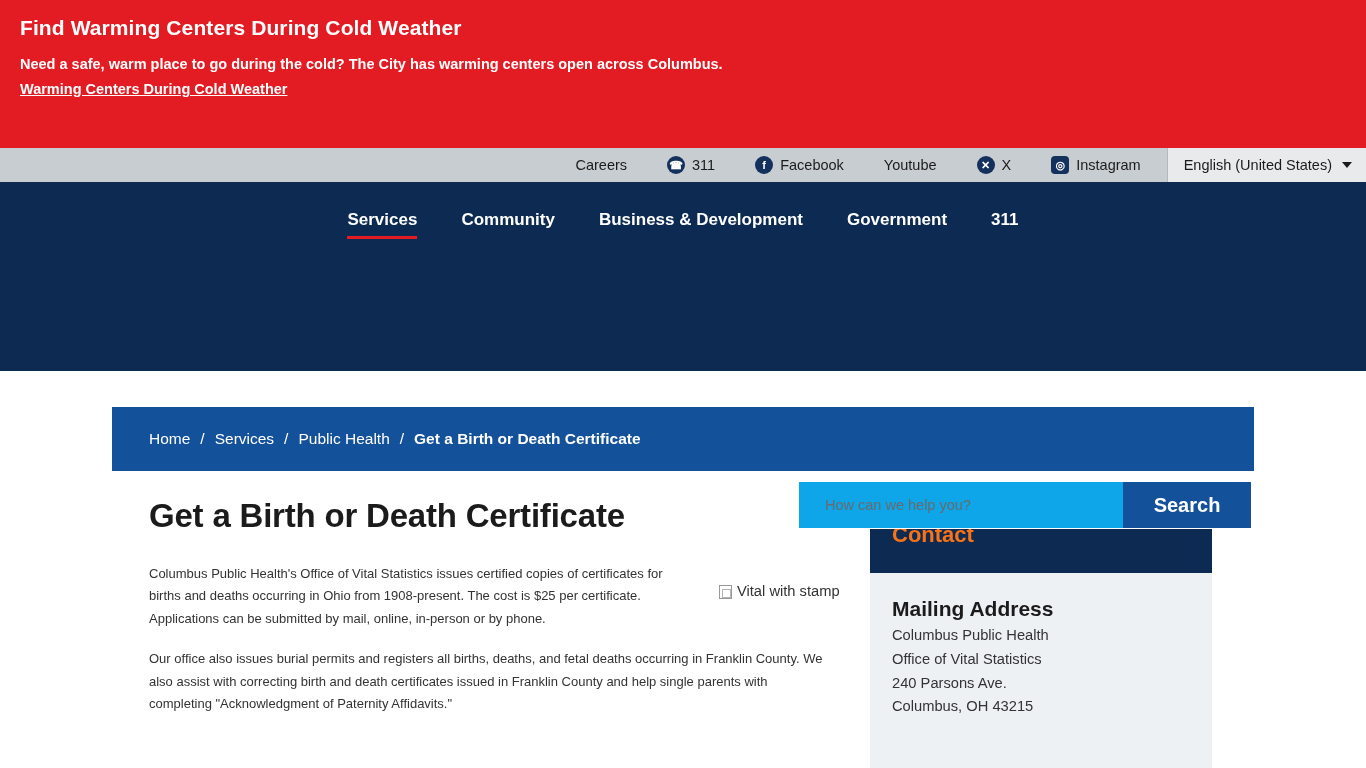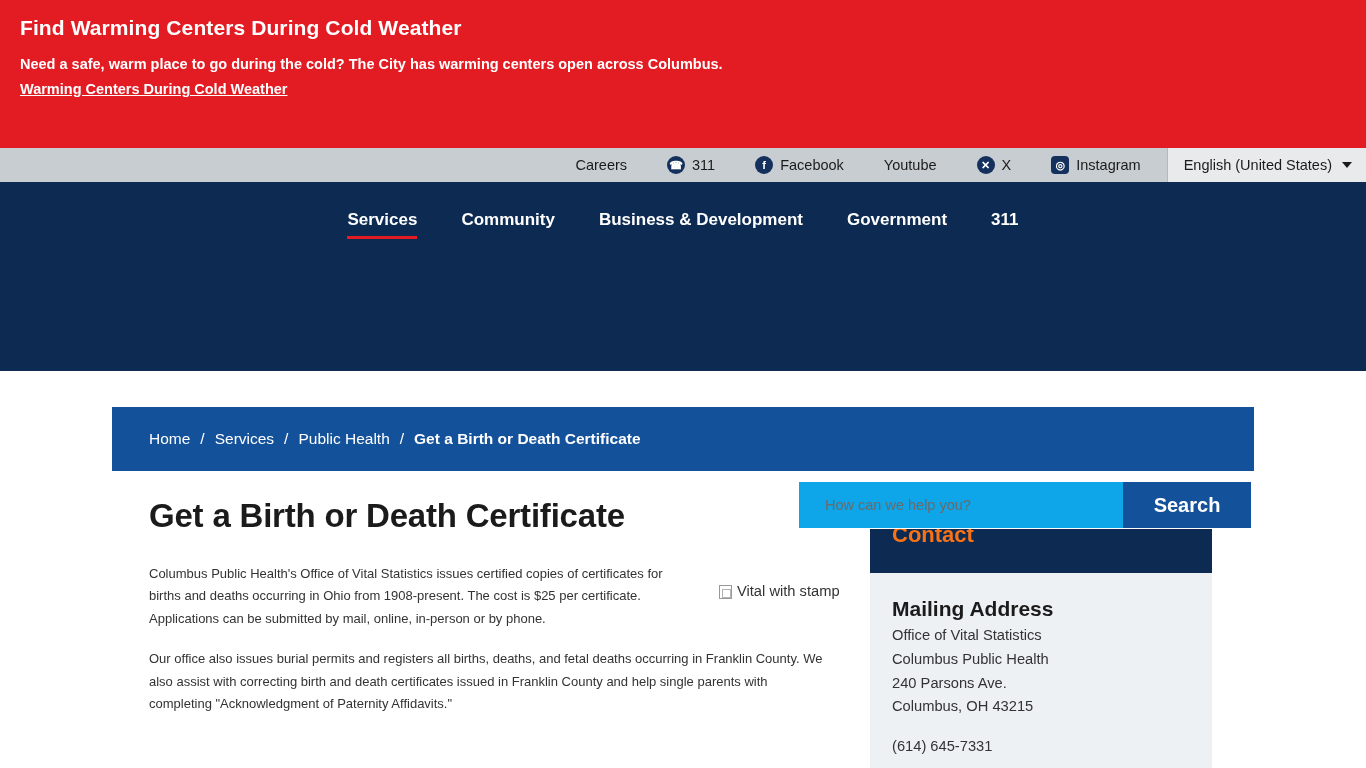--- a/index.html
+++ b/index.html
@@ -340,26 +340,25 @@
     <div class="main-col">
       <h1 class="page-title">Get a Birth or Death Certificate</h1>
       <p class="body-copy">Columbus Public Health's Office of Vital Statistics issues certified copies of certificates for births and deaths occurring in Ohio from 1908-present. The cost is $25 per certificate. Applications can be submitted by mail, online, in-person or by phone.</p>
       <p class="body-copy wide">Our office also issues burial permits and registers all births, deaths, and fetal deaths occurring in Franklin County. We also assist with correcting birth and death certificates issued in Franklin County and help single parents with completing "Acknowledgment of Paternity Affidavits."</p>
     </div>
 
     <div class="side-col">
       <div class="contact-head">Contact</div>
       <div class="contact-body">
         <div class="contact-label">Mailing Address</div>
+        <div class="contact-line">Columbus Public Health</div>
         <div class="contact-line">Office of Vital Statistics</div>
-        <div class="contact-line">Columbus Public Health</div>
         <div class="contact-line">240 Parsons Ave.</div>
         <div class="contact-line">Columbus, OH 43215</div>
         <div class="contact-gap"></div>
-        <div class="contact-line">(614) 645-7331</div>
       </div>
     </div>
   </div>
 </div>
 
 <div class="img-placeholder">
   <span class="broken-img"></span>
   <span>Vital with stamp</span>
 </div>
 

